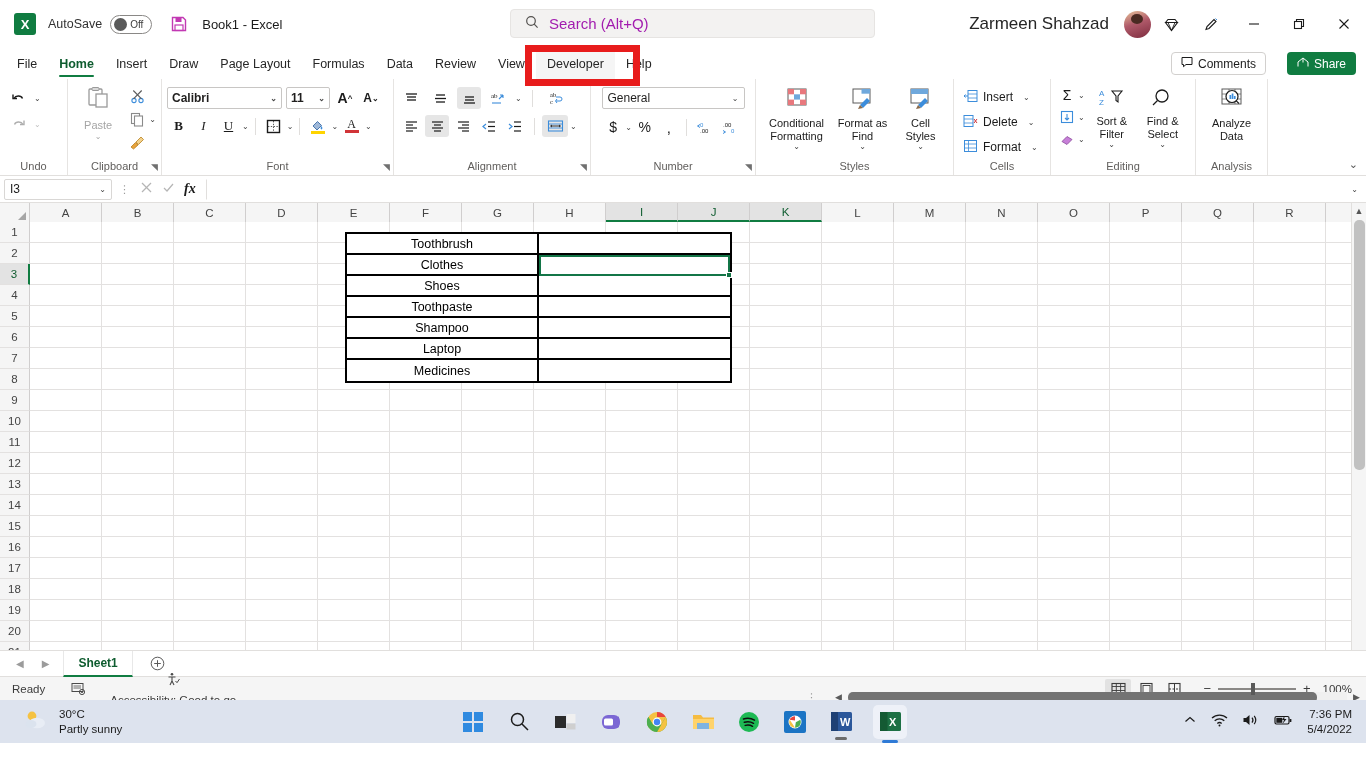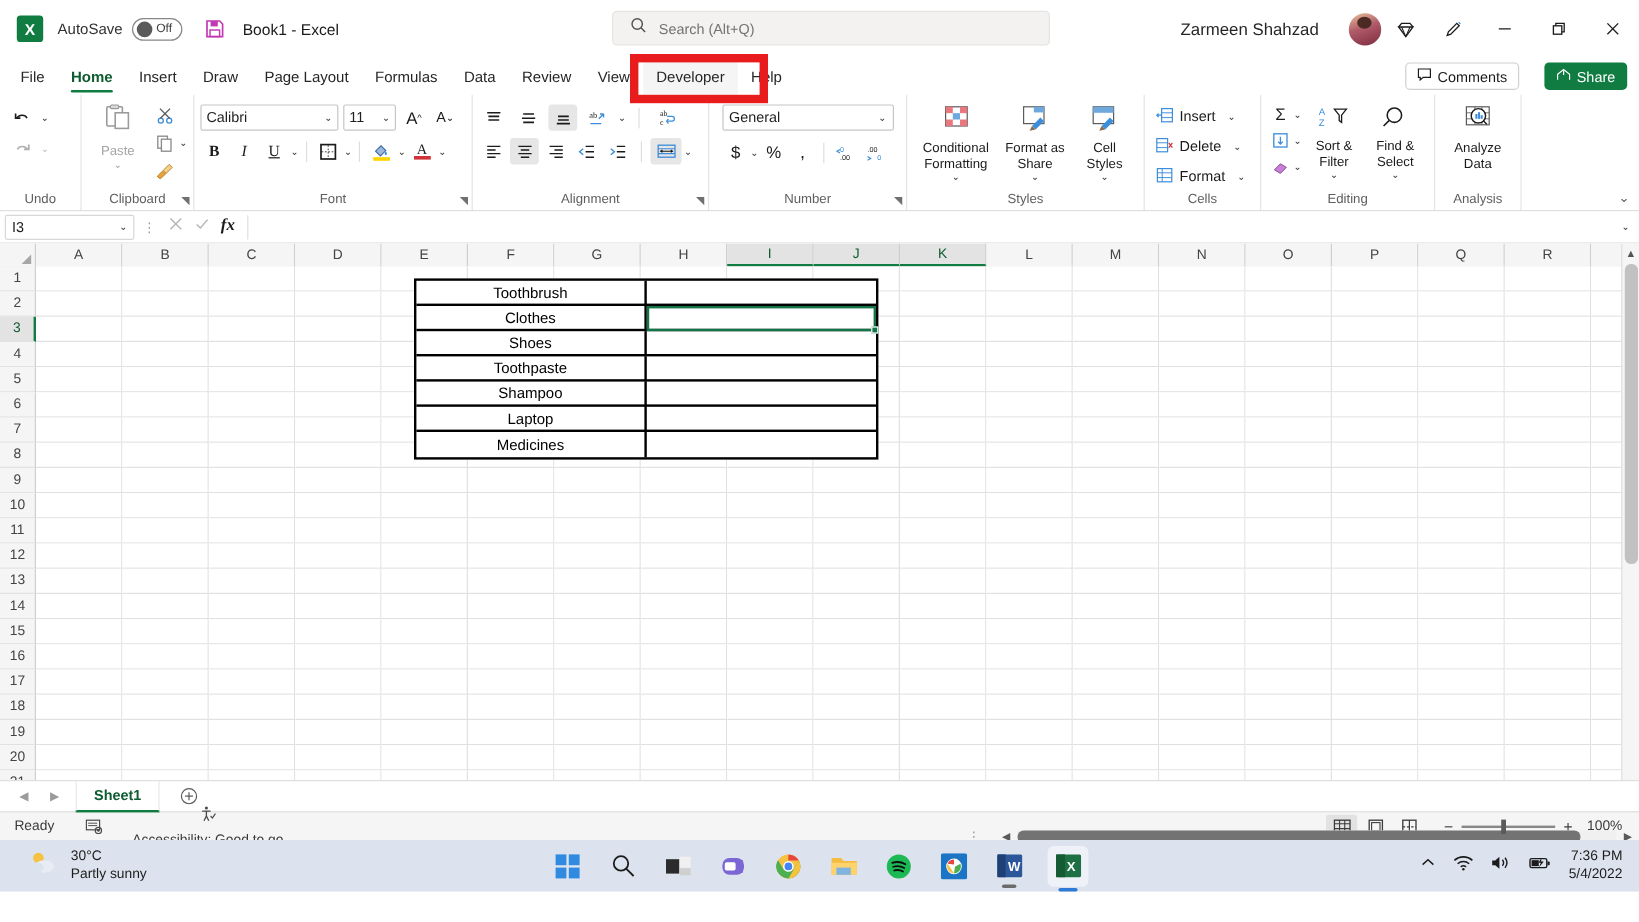--- a/index.html
+++ b/index.html
@@ -40,27 +40,27 @@
   .book-title { font-size: 13px; color: #1b1b1b; margin-left: 14px; }
 
   .searchbox {
     position: absolute; left: 510px; top: 9px;
     width: 365px; height: 29px;
     background: #f3f2f1; border-radius: 4px;
     display: flex; align-items: center;
     border: 1px solid #e6e4e2;
   }
   .searchbox .s-ico { margin-left: 14px; margin-right: 10px; }
-  .searchbox .s-ph { font-size: 12px; color: #737373; }
+  .searchbox .s-ph { font-size: 15px; color: #a21caf; }
 
   .user-area {
     position: absolute; right: 0; top: 0; height: 48px;
     display: flex; align-items: center;
   }
-  .username { font-size: 14px; color: #262626; margin-right: 25px; text-align: right; }
+  .username { font-size: 17px; color: #262626; margin-right: 15px; text-align: right; }
   .avatar {
     width: 27px; height: 27px; border-radius: 50%;
     background: linear-gradient(160deg,#e8c49a 0%,#b05a6a 45%,#7d2b3e 100%);
     overflow:hidden; position: relative;
   }
   .avatar::after{
     content:""; position:absolute; left:7px; top:3px; width:12px; height:10px;
     border-radius:50%; background:#4a2a22;
   }
   .tb-icon {
@@ -494,21 +494,21 @@
               </svg>
           </div>
         </div>
       </div>
       <div class="rgroup-label">Clipboard</div>
       <span class="dialog-launcher">◥</span>
     </div>
 
     <div class="rgroup" style="width:232px;">
       <div class="rgroup-body" style="flex-direction:column;gap:6px;padding-top:4px;">
-        <div style="display:flex;align-items:center;gap:4px;">
+        <div style="display:flex;align-items:center;gap:4px;font-weight:bold;">
           <div class="fontname">
             <span>Calibri</span>
             <span class="caret">⌄</span>
           </div>
           <div class="fontsize">
             <span>11</span>
             <span class="caret">⌄</span>
           </div>
           <div class="ico-btn" style="width:22px;height:22px;font-size:14px;">A<sup style="font-size:8px">^</sup></div>
           <div class="ico-btn" style="width:22px;height:22px;font-size:12px;">A<sup style="font-size:8px">⌄</sup></div>
@@ -696,21 +696,21 @@
         </div>
         <div class="big-btn" style="width:60px;">
           <span>
             <svg width="30" height="26" viewBox="0 0 30 26">
                 <rect x="5" y="2" width="17" height="14" fill="#fff" stroke="#5a5a5a" stroke-width="1"></rect>
                 <rect x="13.5" y="2" width="8.5" height="4.7" fill="#6fa8dc"></rect>
                 <path d="M12 18l7-7 3 3-7 7z" fill="#3c8ddb"></path>
                 <path d="M10 22l2-4 3 3z" fill="#8a6a4a"></path>
               </svg>
           </span>
-          <span class="cap">Format as Share</span>
+          <span class="cap">Format as Find</span>
           <span class="caret">⌄</span>
         </div>
         <div class="big-btn" style="width:52px;">
           <span>
             <svg width="30" height="26" viewBox="0 0 30 26">
                 <rect x="5" y="2" width="17" height="14" fill="#fff" stroke="#5a5a5a" stroke-width="1"></rect>
                 <rect x="5" y="2" width="17" height="5" fill="#6fa8dc"></rect>
                 <path d="M12 18l7-7 3 3-7 7z" fill="#3c8ddb"></path>
                 <path d="M10 22l2-4 3 3z" fill="#8a6a4a"></path>
               </svg>

